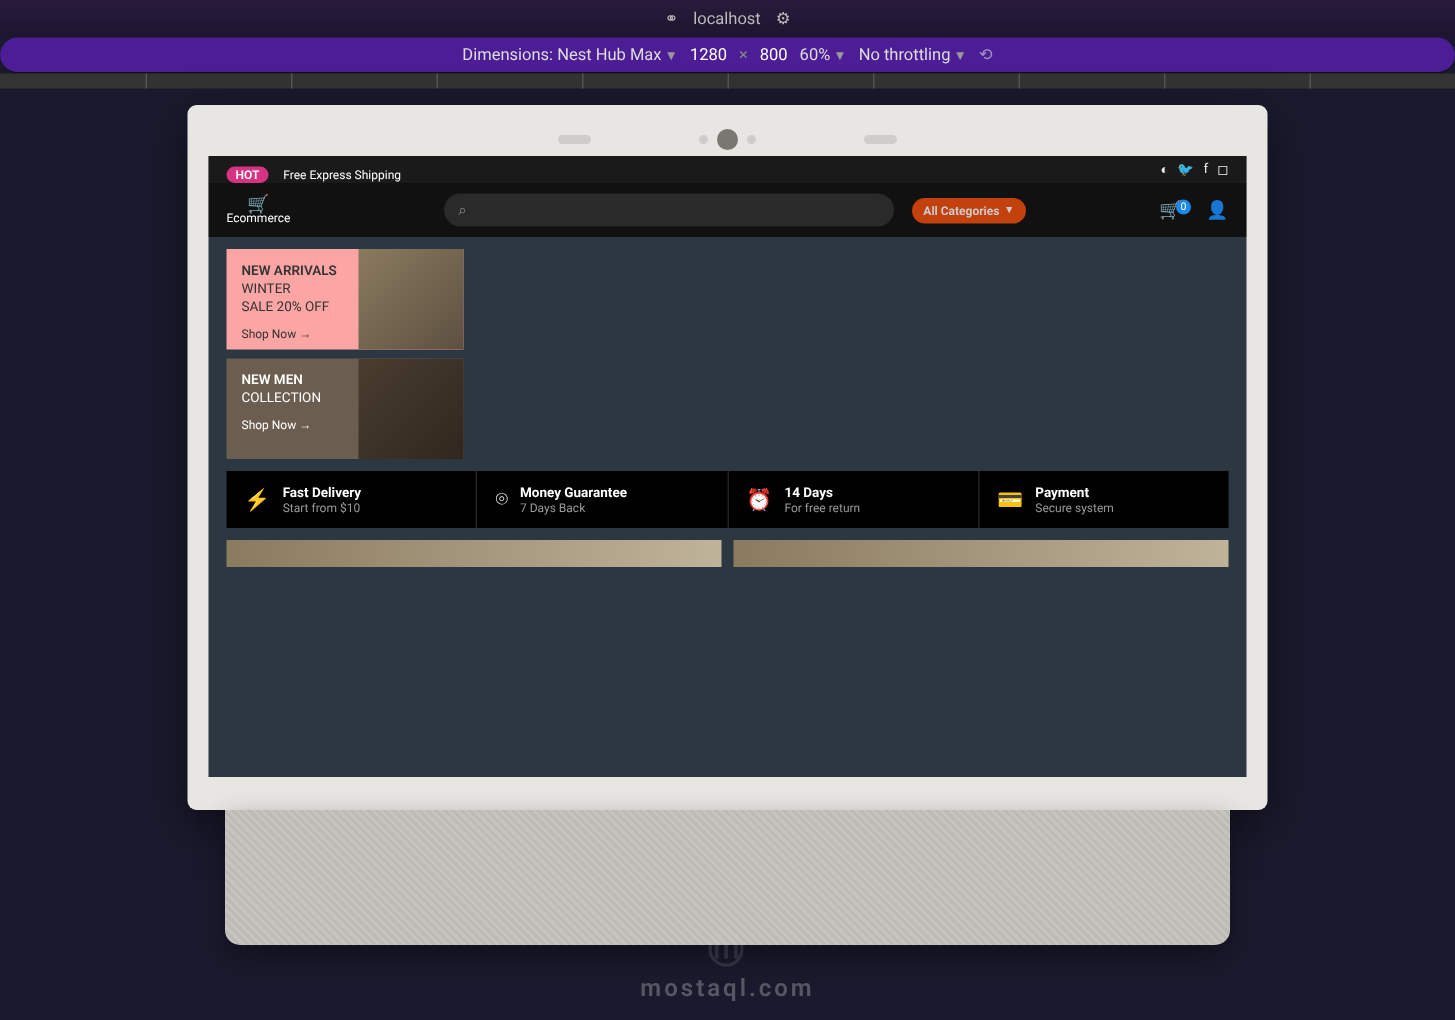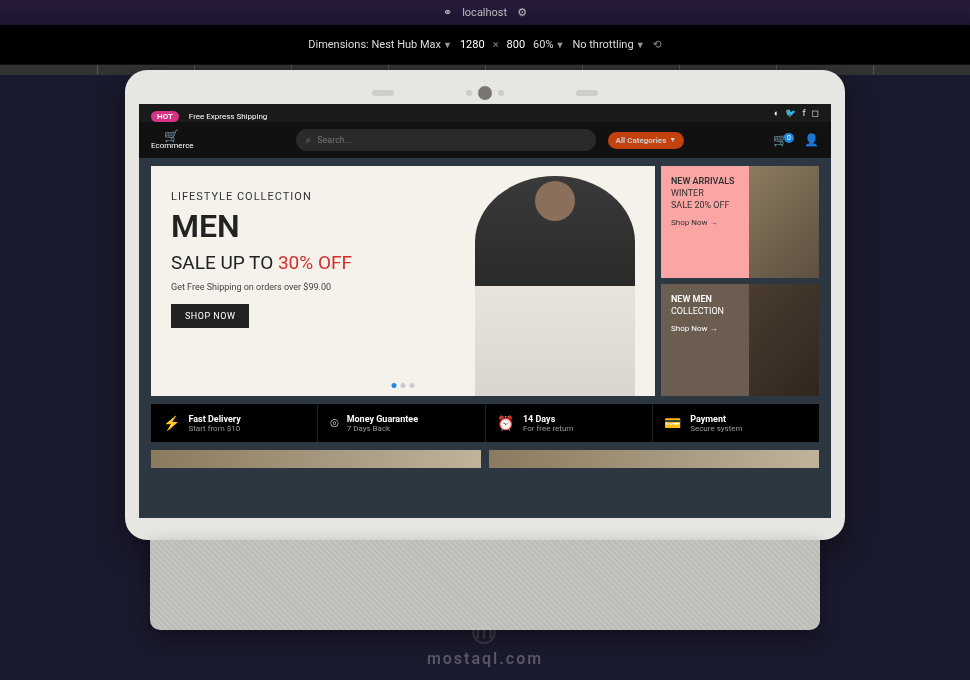--- a/index.html
+++ b/index.html
@@ -1,29 +1,29 @@
 <!DOCTYPE html>
 <html><head>
 <meta charset="utf-8">
 <style>
 * { margin: 0; padding: 0; box-sizing: border-box; font-family: -apple-system, BlinkMacSystemFont, "Segoe UI", Roboto, sans-serif; }
 body { background: #1a1a2e; width: 970px; height: 680px; overflow: hidden; position: relative; }
 
 
 .browser-bar { height: 25px; background: linear-gradient(180deg,#281b3a,#1d1530); display:flex; align-items:center; justify-content:center; gap:10px; color:#bbb; font-size:11px; }
-.devtools-bar { height: 40px; background:#000000; color:#ddd; font-size:11px; display:flex; align-items:center; justify-content:center; gap:8px; border-bottom:1px solid #111; }
+.devtools-bar { height: 24px; background:#4c1d95; color:#ddd; font-size:11px; display:flex; align-items:center; justify-content:center; gap:8px; border-bottom:1px solid #111;border-radius:12px; }
 .devtools-bar .dim-input { color:#fff; }
 .devtools-bar .sep { color:#888; }
 .devtools-bar .chev { font-size:9px; color:#999; margin-left:2px; }
 .ruler { height:10px; background:#333; position:relative; }
 .ruler .tick { position:absolute; top:0; height:10px; width:1px; background:#555; }
 
 
 .device-wrap { position:absolute; left:50%; top:70px; transform:translateX(-50%); }
-.device { width:720px; height:470px; background:#e8e6e3; border-radius:22px; padding:12px 14px 10px; box-shadow:0 10px 30px rgba(0,0,0,.5); }
+.device { width:720px; height:470px; background:#e8e6e3; border-radius:6px; padding:12px 14px 10px; box-shadow:0 10px 30px rgba(0,0,0,.5); }
 .device-top { height:22px; display:flex; align-items:center; justify-content:center; gap:6px; }
 .speaker { width:22px; height:6px; background:#cfcdc9; border-radius:3px; }
 .cam { width:14px; height:14px; background:#7a7773; border-radius:50%; }
 .dot { width:6px; height:6px; background:#cfcdc9; border-radius:50%; }
 .screen { background:#2d3742; height:414px; overflow:hidden; position:relative; }
 .stand { width:670px; height:90px; background:repeating-linear-gradient(45deg,#c6c4bf,#c6c4bf 2px,#bdbbb6 2px,#bdbbb6 4px); margin:0 auto; border-radius:0 0 10px 10px; box-shadow:0 8px 20px rgba(0,0,0,.4); }
 
 
 .topstrip { background:#1a1a1a; height:18px; display:flex; align-items:center; justify-content:space-between; padding:0 12px; }
 .hot { background:#d63384; color:#fff; font-size:8px; padding:1px 6px; border-radius:8px; font-weight:600; }
@@ -130,48 +130,32 @@
         </div>
       </div>
 
       <div class="navbar">
         <div class="brand">
           <span class="cart">🛒</span>
           <span>Ecommerce</span>
         </div>
         <div class="search">
           <span style="color:#888;font-size:10px">⌕</span>
-          <input placeholder="Search..." style="">
         </div>
         <div class="catsel">
           <span>All Categories</span>
           <span style="font-size:7px">▼</span>
         </div>
         <div class="navright">
           <span>🛒<span class="badge">0</span></span>
           <span>👤</span>
         </div>
       </div>
 
       <div class="hero-area">
-        <div class="hero-main">
-          <div class="sub">LIFESTYLE COLLECTION</div>
-          <h1>MEN</h1>
-          <div class="sale">
-            <span>SALE UP TO </span><span class="pct">30% OFF</span>
-          </div>
-          <div class="ship-note">Get Free Shipping on orders over $99.00</div>
-          <div class="btn">SHOP NOW</div>
-          <div class="hero-img"></div>
-          <div class="pager">
-            <span class="active"></span>
-            <span></span>
-            <span></span>
-          </div>
-        </div>
         <div class="hero-side">
           <div class="card">
             <div class="card-img"></div>
             <div class="t1">NEW ARRIVALS</div>
             <div class="t2">WINTER</div>
             <div class="t2">SALE 20% OFF</div>
             <div class="link">Shop Now →</div>
           </div>
           <div class="card card2">
             <div class="card-img" style="background:linear-gradient(135deg,#4a3d30,#2e251c)"></div>

